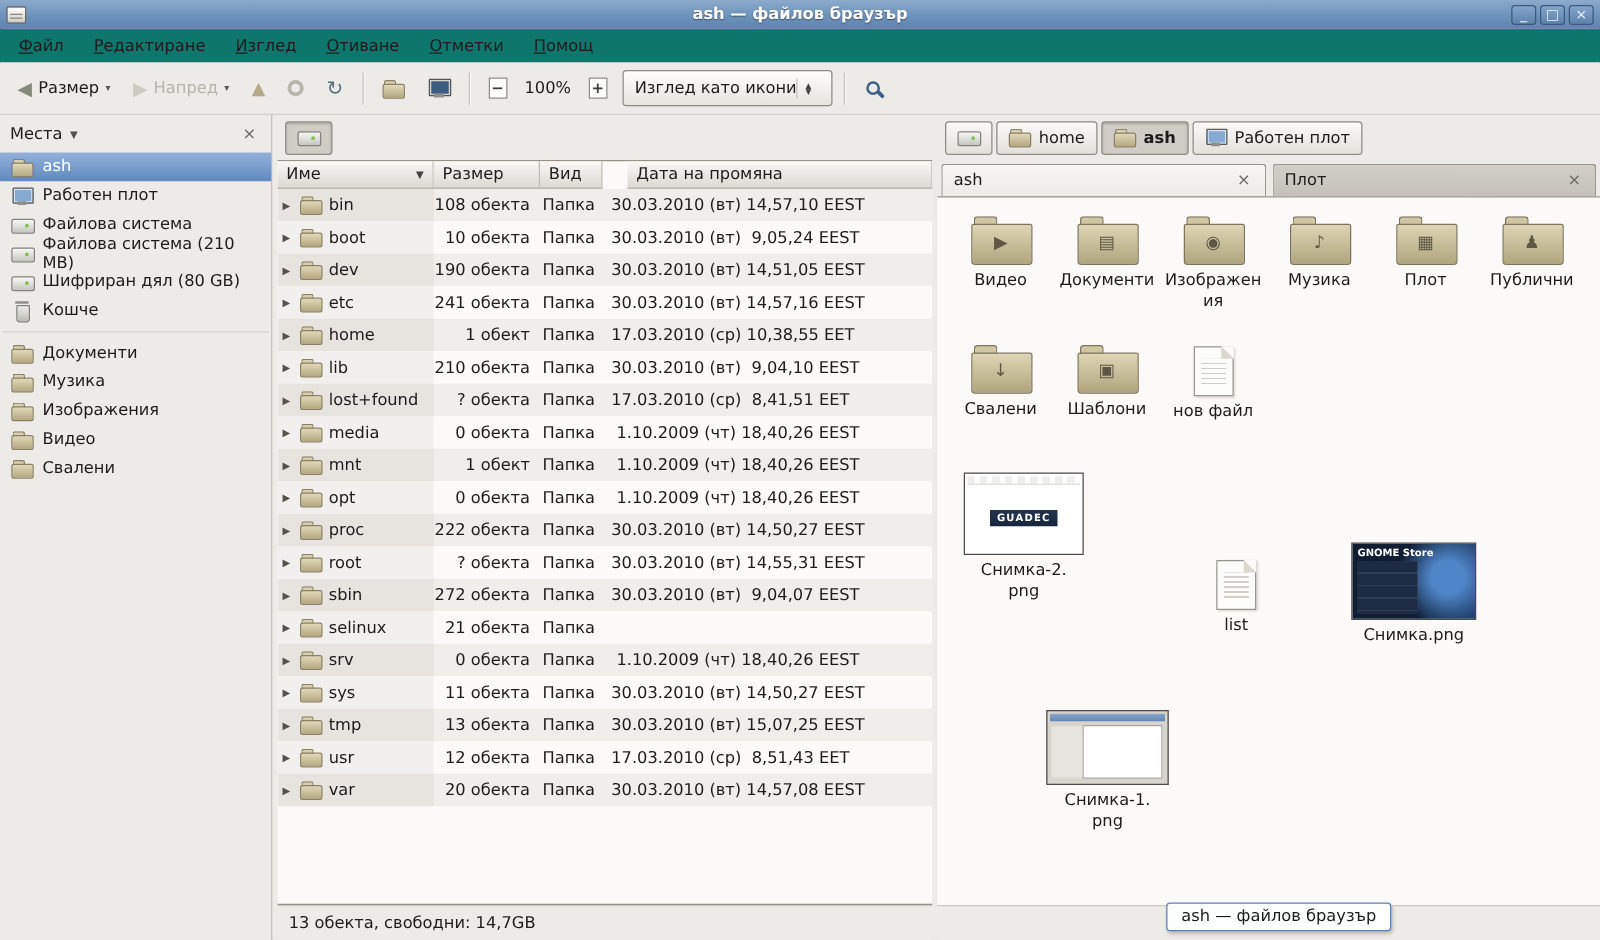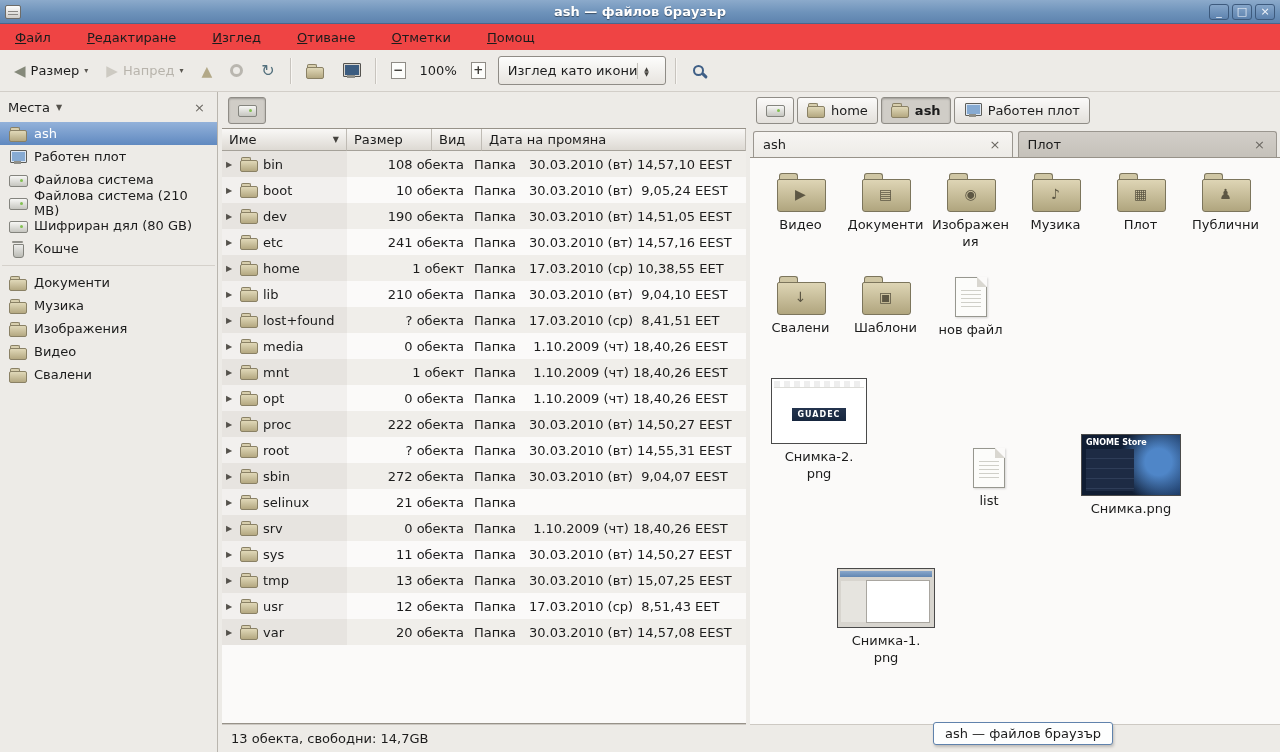--- a/index.html
+++ b/index.html
@@ -16,21 +16,21 @@
   .app-icon { width:16px; height:14px; background:linear-gradient(#fdfdfc,#cfcdc8); border:1px solid #6e6c68; border-radius:2px; position:relative; }
   .app-icon::after { content:""; position:absolute; left:2px; right:2px; top:5px; height:1px; background:#8a8884; box-shadow:0 3px 0 #8a8884; }
   .title-text { position:absolute; left:0; right:0; text-align:center; color:#fff; font-weight:bold;
     text-shadow:0 1px 1px rgba(0,0,0,.45); pointer-events:none; }
   .win-controls { margin-left:auto; display:flex; gap:3px; position:relative; z-index:2; }
   .win-btn { width:20px; height:16px; border:1px solid #3d5a7d; border-radius:3px;
     background:linear-gradient(#85a5c9,#5d82ae); color:#f0f4fa; font-size:11px; line-height:13px;
     text-align:center; cursor:default; }
 
   
-  .menubar { height:26px; display:flex; align-items:center; padding:0 6px; gap:18px; background:#ef4444; }
+  .menubar { height:26px; display:flex; align-items:center; padding:0 6px; gap:6px; background:#0f766e; }
   .menu-item { padding:4px 9px; border-radius:3px; }
   .menu-item::first-letter { text-decoration:underline; }
 
   
   .toolbar { height:42px; display:flex; align-items:center; padding:0 8px; gap:6px;
     background:#EDEBE7; border-bottom:1px solid #d2cec8; }
   .tb-btn { display:flex; align-items:center; gap:5px; padding:5px 6px; border-radius:3px; }
   .nav-ic { font-size:15px; color:#85897a; line-height:14px; }
   .nav-ic.up { color:#b3a988; font-size:14px; }
   .dd { font-size:8px; color:#5a5751; }
@@ -96,29 +96,29 @@
   .crumb.active { background:#d0cdc7; box-shadow:inset 0 1px 2px rgba(0,0,0,.25); font-weight:bold; }
   .crumb-label:empty { display:none; }
   .list-wrap { flex:1; border:1px solid #979289; border-left:none; border-right:none; background:#fbfaf9;
     display:flex; flex-direction:column; overflow:hidden; }
   .lheaders { display:flex; height:22px; flex:none; }
   .hdr-cell { background:linear-gradient(#f9f8f6,#ddd9d3); border-right:1px solid #bfbbb4; border-bottom:1px solid #a5a199;
     display:flex; align-items:center; padding:0 7px; }
   .hdr-name { width:125px; }
   .hdr-size { width:85px; }
   .hdr-type { width:50px; }
-  .hdr-date { flex:1; }
+  .hdr-date { flex:1;margin-left:20px; }
   .sort-ind { margin-left:auto; font-size:8px; color:#44423e; }
   .lrows { flex:1; overflow:hidden; }
   .lrow { display:flex; height:26px; align-items:stretch; }
   .lrow:nth-child(odd) { background:#f0eeea; }
   .lrow:nth-child(even){ background:#fbfaf9; }
   .c-name { width:125px; display:flex; align-items:center; gap:5px; padding-left:4px; background:rgba(70,60,30,0.05); }
   .expander { font-size:8px; color:#55524c; width:9px; }
-  .c-size { width:85px; display:flex; align-items:center; justify-content:flex-end; padding-right:8px;margin-left:40px; }
+  .c-size { width:85px; display:flex; align-items:center; justify-content:flex-end; padding-right:8px; }
   .c-type { width:50px; display:flex; align-items:center; padding-left:2px; }
   .c-date { flex:1; display:flex; align-items:center; padding-left:7px; white-space:pre; }
   .statusbar { height:28px; flex:none; display:flex; align-items:center; padding:0 9px; background:#EDEBE7;
     border-top:1px solid #cdc9c3; }
 
   
   .right-pane { flex:1; display:flex; flex-direction:column; background:#EDEBE7; min-width:0; }
   .tabbar { height:29px; flex:none; display:flex; gap:5px; padding:3px 3px 0 3px; }
   .tab { flex:1; display:flex; align-items:center; gap:6px; padding:0 9px; border:1px solid #9a968f; border-bottom:none;
     border-radius:3px 3px 0 0; background:linear-gradient(#d2cec8,#c5c1ba); min-width:0; }

